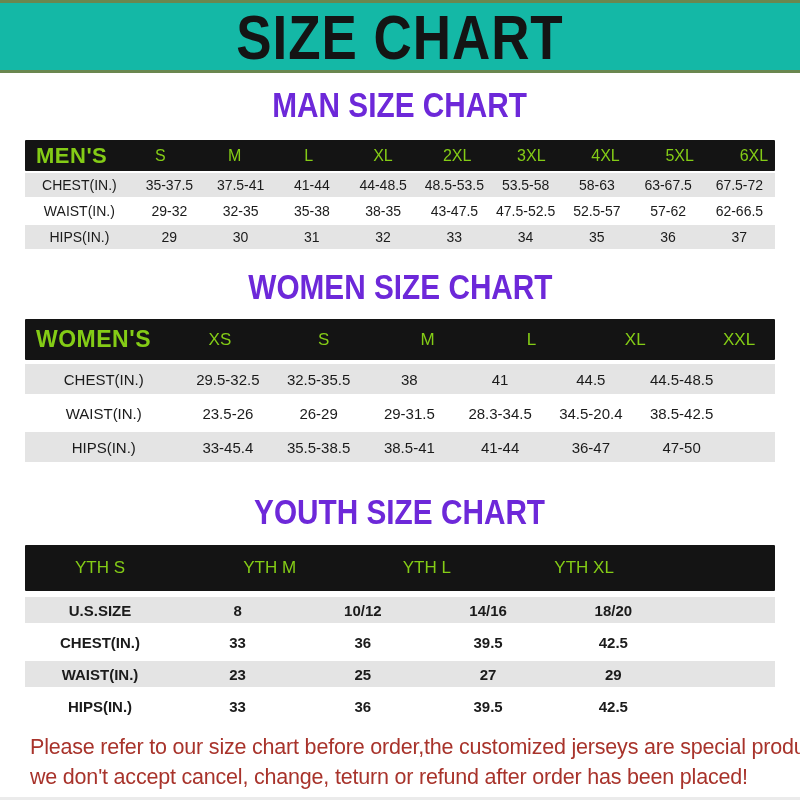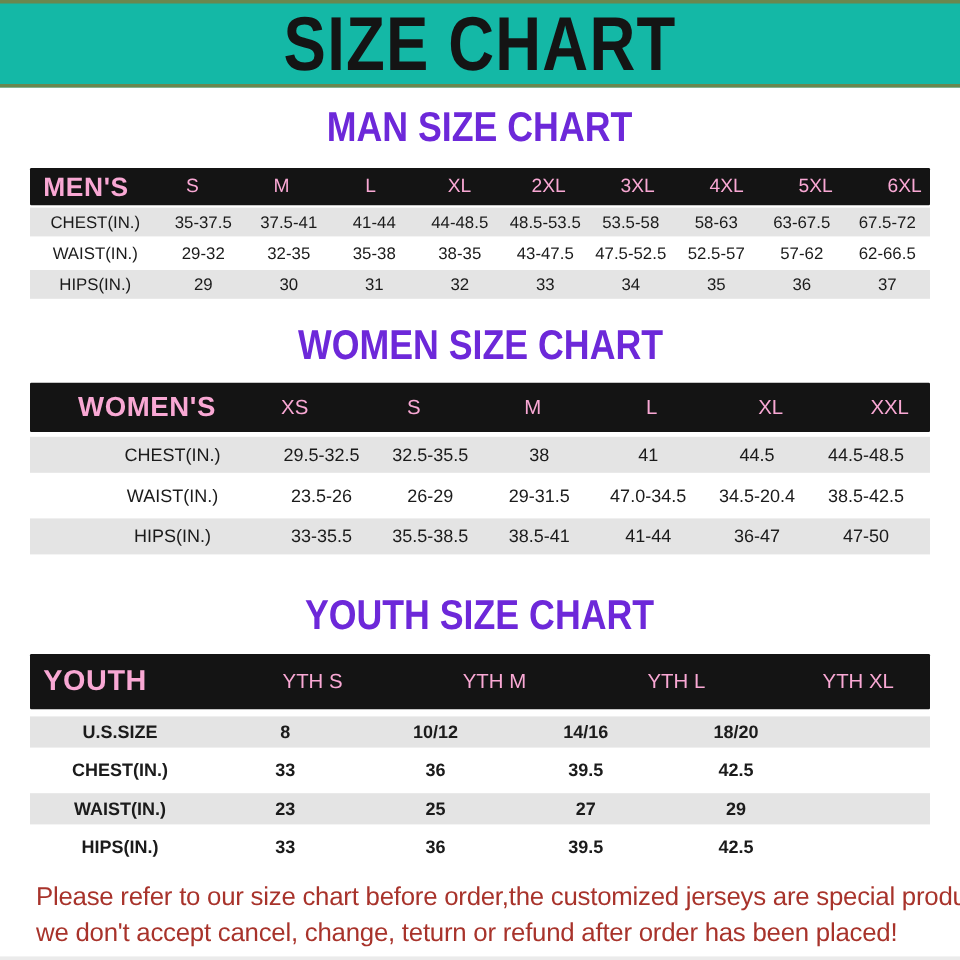--- a/index.html
+++ b/index.html
@@ -67,21 +67,21 @@
   .cell{
     display:flex;
     align-items:center;
     justify-content:center;
     text-align:center;
     white-space:nowrap;
     overflow:visible;
   }
   .thead{
     background:#141414;
-    color:#f9a8d4;
+    color:#84cc16;
     border-radius:1px;
     gap:32px;
   }
   .thead .label{
     justify-content:flex-start;
     padding-left:11px;
     box-sizing:border-box;
     font-weight:bold;
     letter-spacing:.5px;
   }
@@ -92,21 +92,21 @@
   #men-chart .thead{height:31px;font-size:16px;}
   #men-chart .thead .label{font-size:22px;}
   #men-chart .trow.data{height:24px;font-size:14px;margin-top:2px;}
   #men-chart .cell:nth-child(1){width:14.5%;}
   #men-chart .cell:nth-child(n+2){width:9.5%;}
 
   
   #women-chart .thead{height:41px;font-size:17px;}
   #women-chart .thead .label{font-size:23px;}
   #women-chart .trow.data{height:30px;font-size:15px;margin-top:4px;}
-  #women-chart .cell:nth-child(1){width:21%;padding-left:40px;}
+  #women-chart .cell:nth-child(1){width:21%;}
   #women-chart .cell:nth-child(n+2){width:12.1%;}
 
   
   #youth-chart .thead{height:46px;font-size:17px;}
   #youth-chart .thead .label{font-size:24px;}
   #youth-chart .trow.data{height:26px;font-size:15px;margin-top:6px;font-weight:bold;}
   #youth-chart .cell:nth-child(1){width:20%;}
   #youth-chart .cell:nth-child(n+2){width:16.7%;}
 
   
@@ -204,39 +204,38 @@
         <span class="cell">38</span>
         <span class="cell">41</span>
         <span class="cell">44.5</span>
         <span class="cell">44.5-48.5</span>
       </div>
       <div class="trow data row-white">
         <span class="cell label">WAIST(IN.)</span>
         <span class="cell">23.5-26</span>
         <span class="cell">26-29</span>
         <span class="cell">29-31.5</span>
-        <span class="cell">47.0-34.5</span>
+        <span class="cell">28.3-34.5</span>
         <span class="cell">34.5-20.4</span>
         <span class="cell">38.5-42.5</span>
       </div>
       <div class="trow data row-gray">
         <span class="cell label">HIPS(IN.)</span>
-        <span class="cell">33-35.5</span>
+        <span class="cell">33-45.4</span>
         <span class="cell">35.5-38.5</span>
         <span class="cell">38.5-41</span>
         <span class="cell">41-44</span>
         <span class="cell">36-47</span>
         <span class="cell">47-50</span>
       </div>
     </div>
 
   <h2 class="section-heading" id="youth-heading"><span class="squeeze">YOUTH SIZE CHART</span></h2>
   <div class="chart" id="youth-chart">
       <div class="trow thead">
-        <span class="cell label">YOUTH</span>
         <span class="cell">YTH S</span>
         <span class="cell">YTH M</span>
         <span class="cell">YTH L</span>
         <span class="cell">YTH XL</span>
       </div>
       <div class="trow data row-gray">
         <span class="cell label">U.S.SIZE</span>
         <span class="cell">8</span>
         <span class="cell">10/12</span>
         <span class="cell">14/16</span>

